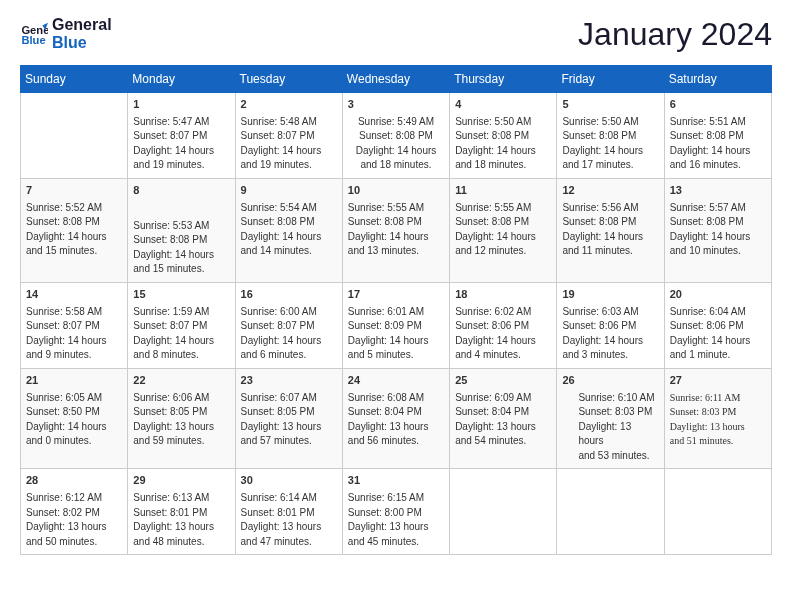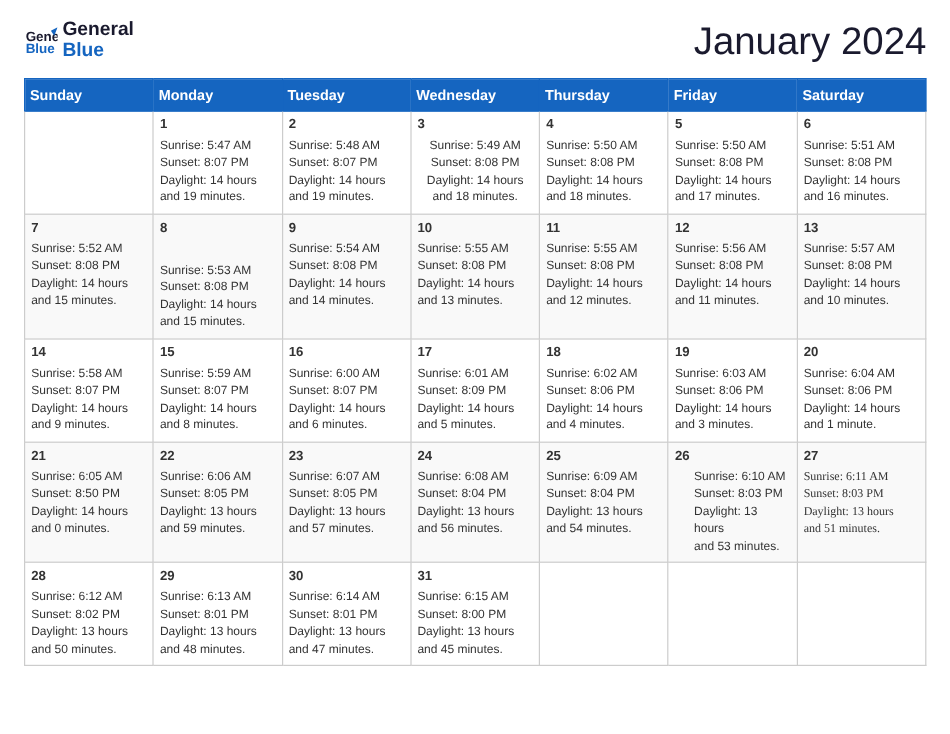--- a/index.html
+++ b/index.html
@@ -45,21 +45,21 @@
       font-size: 11px;
     }
     thead tr {
       background-color: #1565c0;
       color: white;
     }
     thead th {
       padding: 6px 4px;
       text-align: left;
       font-size: 12px;
-      font-weight: bold;
+      font-weight: normal;
       border: 1px solid #1565c0;
     }
     tbody tr {
       vertical-align: top;
       border: 1px solid #ccc;
     }
     tbody td {
       padding: 4px 5px 5px 5px;
       border: 1px solid #ccc;
       min-width: 100px;
@@ -217,21 +217,21 @@
         <tr>
           <td>
             <span class="day-num">14</span>
             <div class="cell-content" style="white-space: pre-line;">Sunrise: 5:58 AM
 Sunset: 8:07 PM
 Daylight: 14 hours
 and 9 minutes.</div>
           </td>
           <td>
             <span class="day-num">15</span>
-            <div class="cell-content" style="white-space: pre-line;">Sunrise: 5:59 AM
+            <div class="cell-content" style="white-space: pre-line;">Sunrise: 1:59 AM
 Sunset: 8:07 PM
 Daylight: 14 hours
 and 8 minutes.</div>
           </td>
           <td>
             <span class="day-num">16</span>
             <div class="cell-content" style="white-space: pre-line;">Sunrise: 6:00 AM
 Sunset: 8:07 PM
 Daylight: 14 hours
 and 6 minutes.</div>

